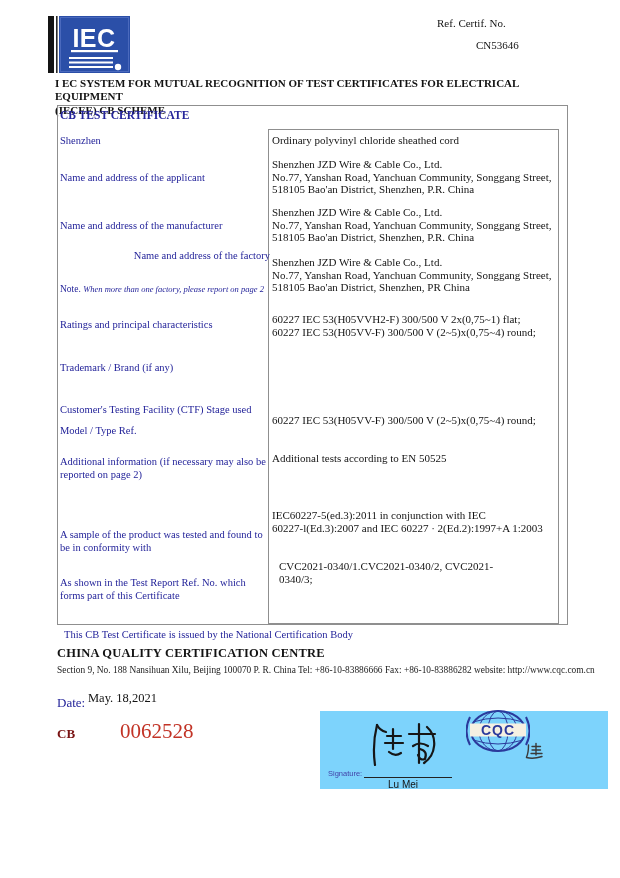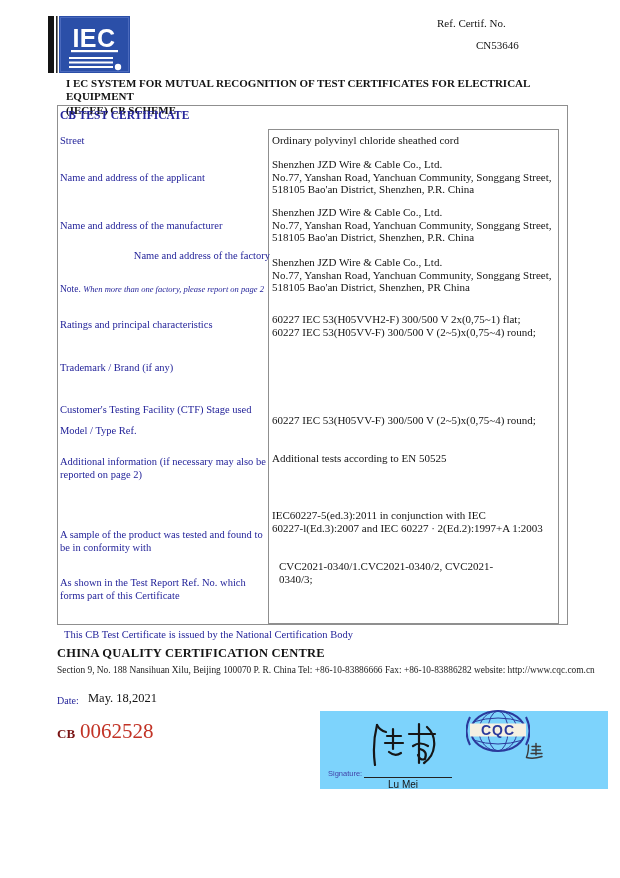--- a/index.html
+++ b/index.html
@@ -13,24 +13,24 @@
   .val span{display:block;}
   .scheme{font-weight:bold;font-size:11px;line-height:1.22;color:#121212;}
   .scheme span{display:block;}
   .box{border:1px solid #8f8f8f;}
   .cb-title{font-weight:bold;font-size:11.5px;color:#24249a;}
   .note-line{font-size:9.5px;color:#24249a;}
   .note-line .it{font-style:italic;font-size:8.5px;}
   .issued{font-size:10.5px;color:#24249a;}
   .cqc-name{font-weight:bold;font-size:12.5px;color:#131313;letter-spacing:.2px;}
   .cqc-addr{font-size:9.4px;color:#222;}
-  .date-lbl{font-size:10px;color:#24249a;}
+  .date-lbl{font-size:13px;color:#24249a;}
   .date-val{font-size:12.5px;color:#141414;}
   .cb-prefix{font-size:13px;color:#7a1414;font-weight:bold;margin-right:5px;}
-  .cb-number{font-size:21px;color:#c23326;}
+  .cb-number{font-size:21px;color:#c23326;margin-left:40px;}
   .sig-area{background:#7dd3fc;}
   .sig-label{font-family:"Liberation Sans","DejaVu Sans",sans-serif;font-size:7.5px;color:#4242a8;}
   .sig-name{font-family:"Liberation Sans","DejaVu Sans",sans-serif;font-size:10px;color:#141414;}
   .hdr-small{font-size:11px;color:#141414;}
 </style>
 </head>
 <body>
 
 <div class="page">
 
@@ -45,32 +45,32 @@
       <rect x="21" y="41" width="44" height="2" fill="#ffffff"></rect>
       <rect x="21" y="45.5" width="44" height="2" fill="#ffffff"></rect>
       <rect x="21" y="50" width="44" height="2" fill="#ffffff"></rect>
       <circle cx="70" cy="51" r="3.2" fill="#ffffff"></circle>
     </svg>
   </div>
 
   <div class="abs hdr-small" style="left:437px;top:17px;">Ref. Certif. No.</div>
   <div class="abs hdr-small" style="left:476px;top:39px;">CN53646</div>
 
-  <div class="abs scheme" style="left:66px;top:77px;width:514px;">
+  <div class="abs scheme" style="left:55px;top:77px;width:514px;">
     <span>I EC SYSTEM FOR MUTUAL RECOGNITION OF TEST CERTIFICATES FOR ELECTRICAL EQUIPMENT</span>
     <span>(IECEE) CB SCHEME</span>
   </div>
 
   <div class="abs box" style="left:57px;top:105px;width:509px;height:518px;"></div>
 
   <div class="abs box" style="left:268px;top:129px;width:289px;height:493px;"></div>
 
   <div class="abs cb-title" style="left:60px;top:109px;">CB TEST CERTIFICATE</div>
 
-  <div class="abs lbl" style="left:60px;top:135px;width:205px;">Street</div>
+  <div class="abs lbl" style="left:60px;top:135px;width:205px;">Shenzhen</div>
   <div class="abs val" style="left:272px;top:134px;width:282px;">
     <span>Ordinary polyvinyl chloride sheathed cord</span>
   </div>
 
   <div class="abs lbl" style="left:60px;top:172px;width:210px;">Name and address of the applicant</div>
   <div class="abs val" style="left:272px;top:158px;width:282px;">
     <span>Shenzhen JZD Wire &amp; Cable Co., Ltd.</span>
     <span>No.77, Yanshan Road, Yanchuan Community, Songgang Street,</span>
     <span>518105 Bao'an District, Shenzhen, P.R. China</span>
   </div>

